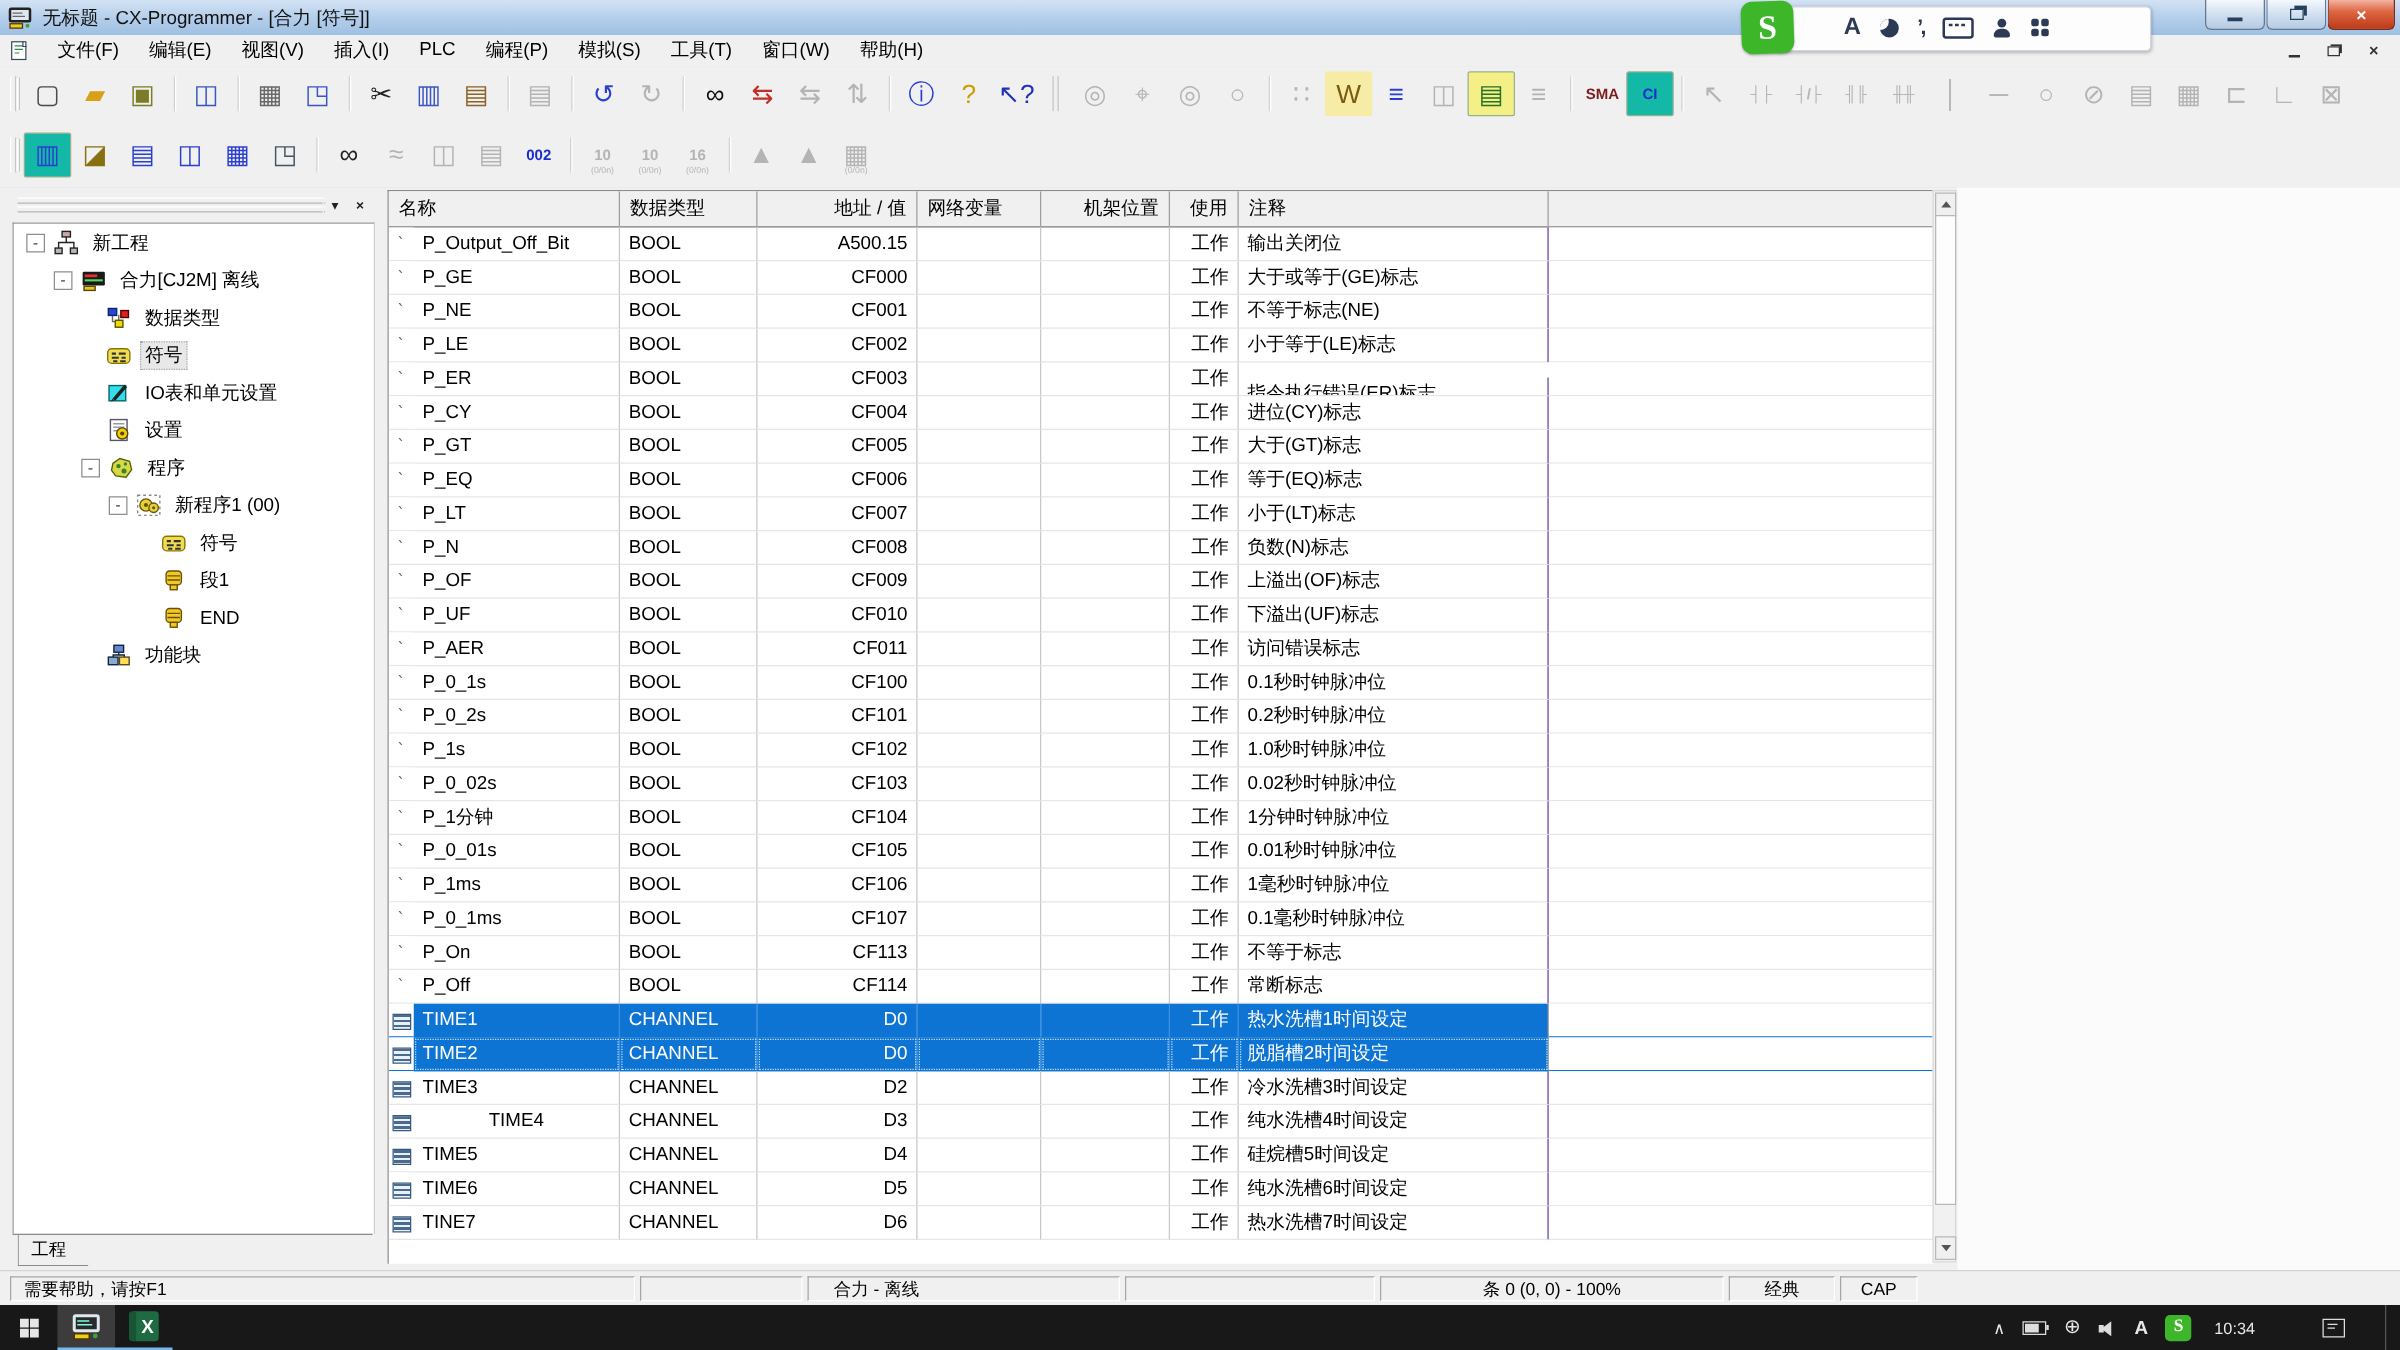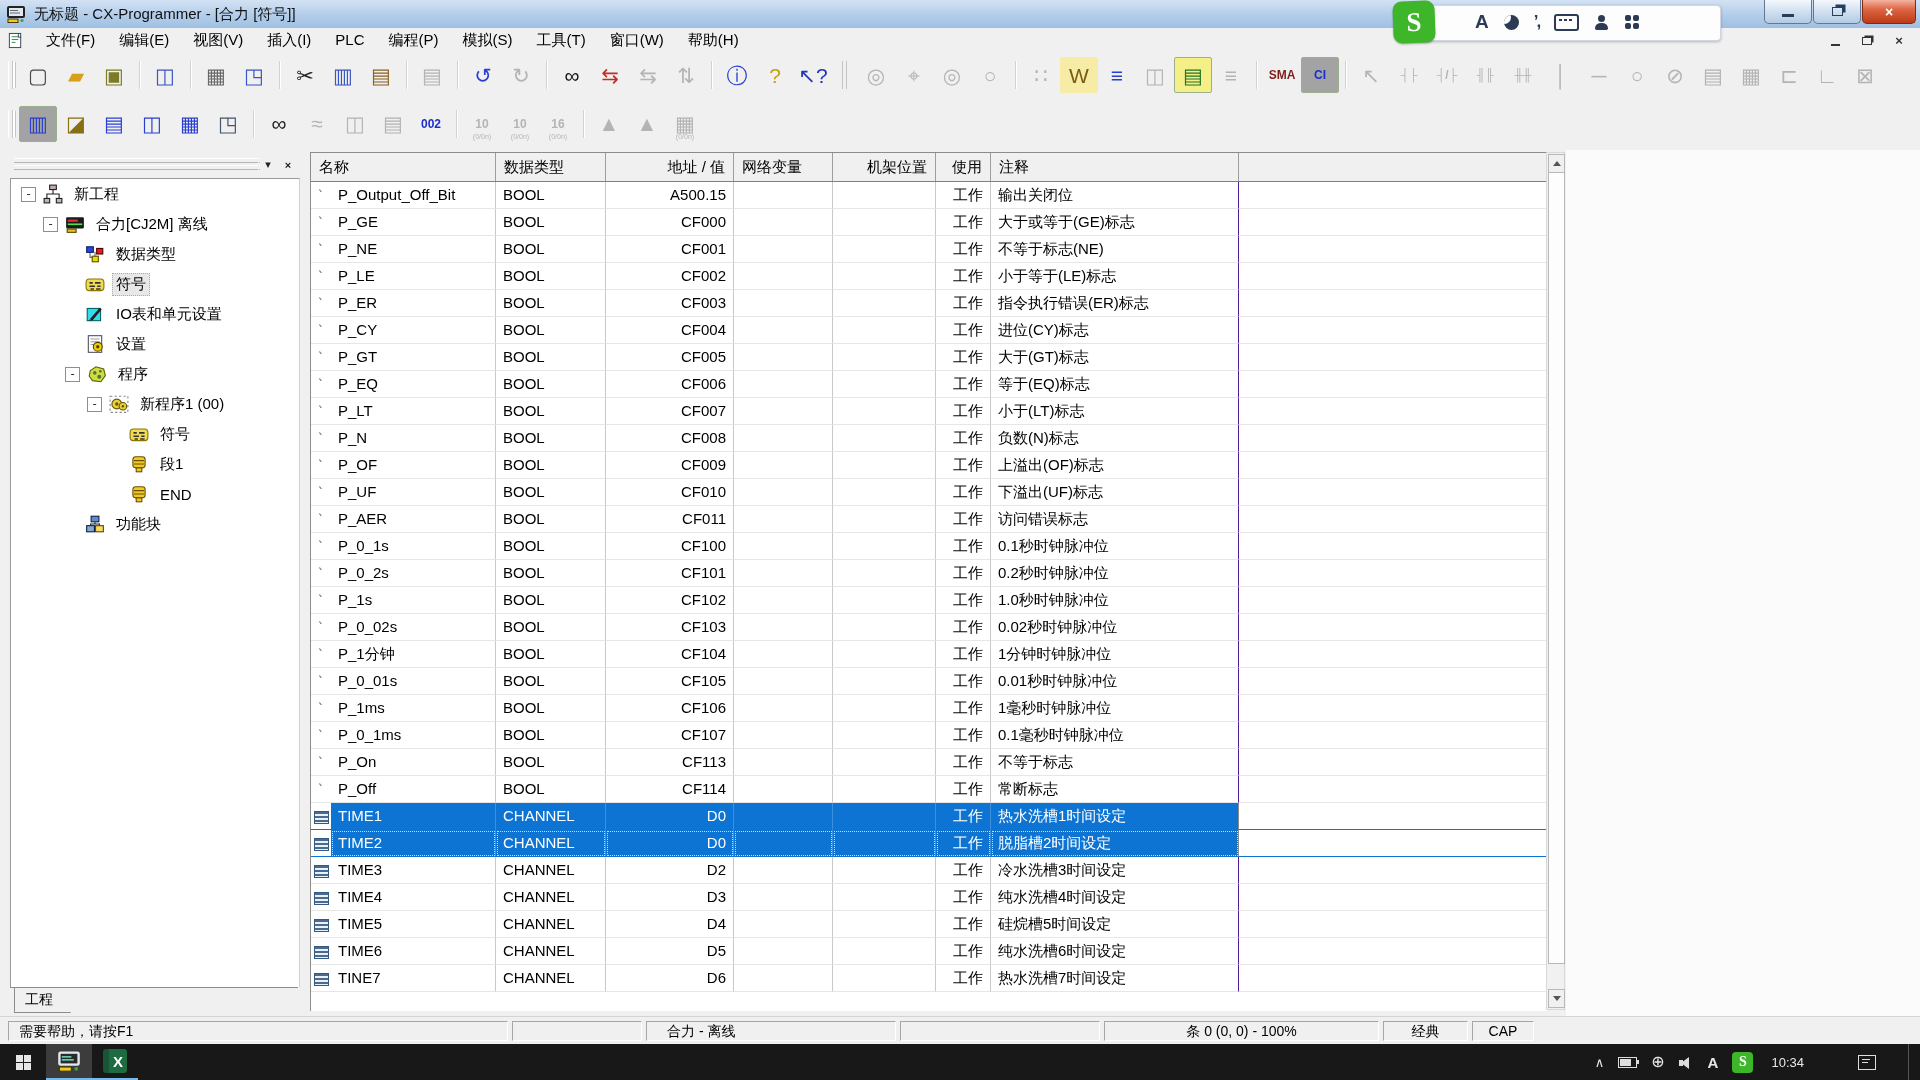--- a/index.html
+++ b/index.html
@@ -53,21 +53,21 @@
   
   .tbrow{position:absolute;left:0;width:1920px;background:#f0f0f0;display:flex;align-items:center;}
   #tb1{top:53px;height:44px;border-bottom:1px solid #e6e6e6;}
   #tb2{top:97px;height:53px;border-bottom:1px solid #dcdcdc;}
   .tb-grip{width:3px;height:28px;margin:0 6px 0 8px;border-left:1px solid #fff;border-right:1px solid #c4c4c4;
      box-shadow:3px 0 0 -1px #fff,4px 0 0 -1px #c4c4c4;}
   .tb-btn{width:36px;height:34px;display:flex;align-items:center;justify-content:center;position:relative;border:1px solid transparent;border-radius:2px;}
   .tb-g{font-size:21px;line-height:1;}
   .tb-btn.small .tb-g{font-size:12px;font-weight:bold;letter-spacing:0;}
   .tb-btn.gray .tb-g{color:#b4b4b4 !important;}
-  .tb-btn.press{background:#a3a3a3;border:1px solid #9ab08c;}
+  .tb-btn.press{background:#14b8a6;border:1px solid #9ab08c;}
   .tb-sub{position:absolute;bottom:1px;left:0;right:0;text-align:center;font-size:7px;color:#b4b4b4;}
   .tb-sep{width:1px;height:28px;background:#d2d2d2;margin:0 6px;box-shadow:1px 0 0 #fff;}
   .tb-bigsep{width:3px;height:28px;margin:0 10px;border-left:1px solid #c4c4c4;border-right:1px solid #c4c4c4;}
   
   .work{position:absolute;left:0;top:150px;width:1920px;height:866px;background:#f0f0f0;}
   
   .lpanel{position:absolute;left:8px;top:0;width:292px;height:866px;}
   .lphead{position:absolute;left:0;top:2px;width:292px;height:24px;}
   .grip2{position:absolute;left:6px;right:40px;top:6px;height:3px;border-top:1px solid #fff;border-bottom:1px solid #b6b6b6;}
   .grip2.b2{top:13px;}
@@ -629,21 +629,21 @@
             <span class="td fill" style="width: 308px;"></span>
           </div>
           <div class="trow">
             <span class="td icn" style="width: 20px;"><span class="bmark">`</span></span>
             <span class="td " style="width: 165px;">P_ER</span>
             <span class="td " style="width: 110px;">BOOL</span>
             <span class="td r" style="width: 128px;">CF003</span>
             <span class="td " style="width: 99px;"></span>
             <span class="td r" style="width: 103px;"></span>
             <span class="td r" style="width: 55px;">工作</span>
-            <span class="td cmt" style="width: 248px;">指令执行错误(ER)标志</span>
+            <span class="td cmt" style="width: 248px; margin-top: 12px;">指令执行错误(ER)标志</span>
             <span class="td fill" style="width: 308px;"></span>
           </div>
           <div class="trow">
             <span class="td icn" style="width: 20px;"><span class="bmark">`</span></span>
             <span class="td " style="width: 165px;">P_CY</span>
             <span class="td " style="width: 110px;">BOOL</span>
             <span class="td r" style="width: 128px;">CF004</span>
             <span class="td " style="width: 99px;"></span>
             <span class="td r" style="width: 103px;"></span>
             <span class="td r" style="width: 55px;">工作</span>
@@ -865,21 +865,21 @@
             <span class="td " style="width: 110px;">CHANNEL</span>
             <span class="td r" style="width: 128px;">D2</span>
             <span class="td " style="width: 99px;"></span>
             <span class="td r" style="width: 103px;"></span>
             <span class="td r" style="width: 55px;">工作</span>
             <span class="td cmt" style="width: 248px;">冷水洗槽3时间设定</span>
             <span class="td fill" style="width: 308px;"></span>
           </div>
           <div class="trow">
             <span class="td icn" style="width: 20px;"><span class="chicon"></span></span>
-            <span class="td " style="width: 165px;">TIME4</span>
+            <span class="td " style="width: 165px; text-align: center;">TIME4</span>
             <span class="td " style="width: 110px;">CHANNEL</span>
             <span class="td r" style="width: 128px;">D3</span>
             <span class="td " style="width: 99px;"></span>
             <span class="td r" style="width: 103px;"></span>
             <span class="td r" style="width: 55px;">工作</span>
             <span class="td cmt" style="width: 248px;">纯水洗槽4时间设定</span>
             <span class="td fill" style="width: 308px;"></span>
           </div>
           <div class="trow">
             <span class="td icn" style="width: 20px;"><span class="chicon"></span></span>

